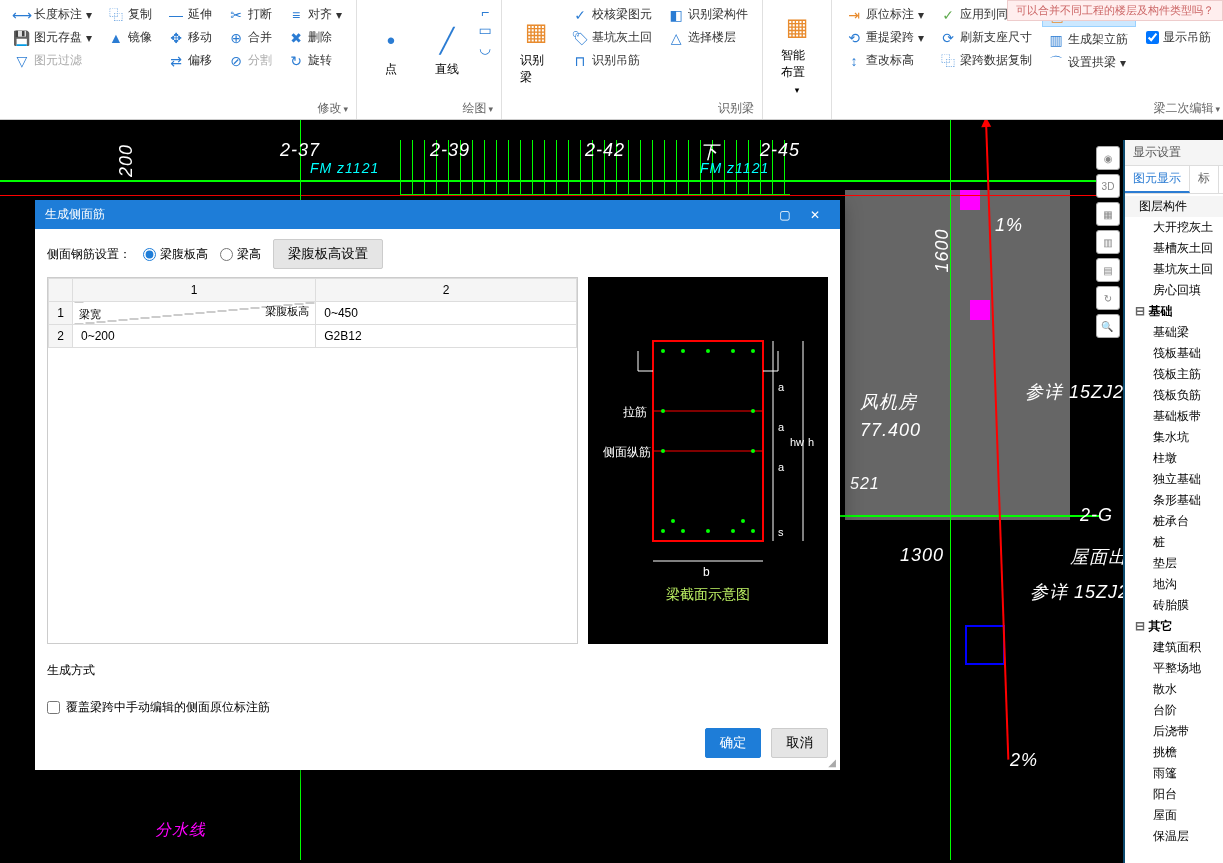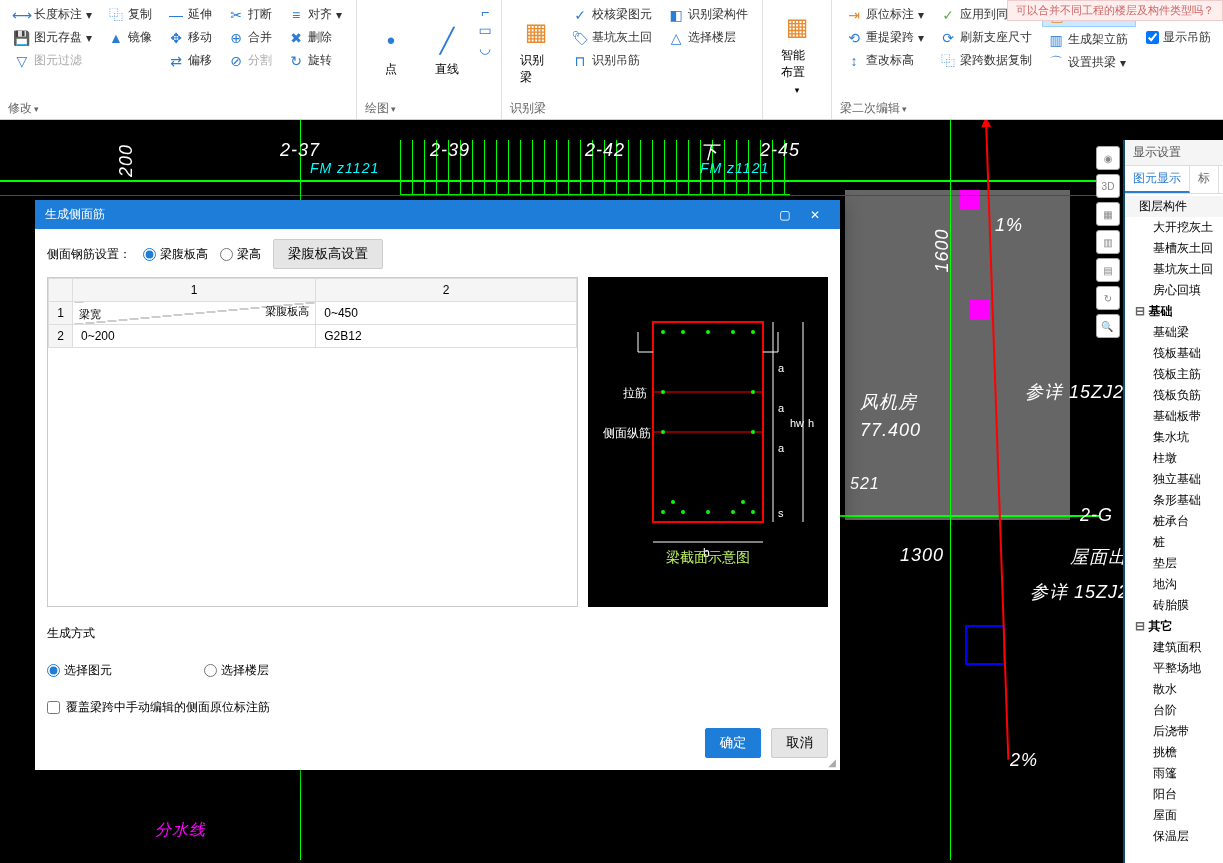--- a/index.html
+++ b/index.html
@@ -7,21 +7,21 @@
 
 
 .ribbon { background: #fff; border-bottom: 1px solid #ccc; height: 120px; display: flex; font-size: 12px; }
 .ribbon-group { border-right: 1px solid #e0e0e0; padding: 4px 8px 2px; display: flex; flex-direction: column; }
 .ribbon-group-body { flex: 1; display: flex; gap: 4px; }
 .ribbon-col { display: flex; flex-direction: column; gap: 2px; }
 .ribbon-btn { display: flex; align-items: center; gap: 4px; padding: 2px 6px; white-space: nowrap; cursor: pointer; color: #333; }
 .ribbon-btn.disabled { color: #aaa; }
 .ribbon-btn.highlighted { background: #cce8ff; border: 1px solid #99d1ff; }
 .ribbon-big { display: flex; flex-direction: column; align-items: center; justify-content: center; padding: 6px 10px; gap: 4px; }
-.ribbon-group-title { text-align: left; color: #666; font-size: 12px; padding-top: 2px; }
+.ribbon-group-title { text-align: right; color: #666; font-size: 12px; padding-top: 2px; }
 .ribbon-group-title .drop { font-size: 9px; margin-left: 2px; }
 .icon { width: 16px; height: 16px; display: inline-flex; align-items: center; justify-content: center; font-size: 14px; color: #2b7cd3; }
 .icon.large { width: 32px; height: 32px; font-size: 24px; }
 .icon.orange { color: #e88b2e; }
 .icon.green { color: #5faa4e; }
 
 
 .canvas { position: absolute; top: 120px; left: 0; right: 0; bottom: 0; background: #000; overflow: hidden; font-family: "SimSun", serif; }
 .cad-text { position: absolute; color: #fff; font-style: italic; font-size: 18px; letter-spacing: 1px; }
 .cad-text.cyan { color: #0ff; }
@@ -434,30 +434,20 @@
             <text x="210" y="135" fill="#fff" font-size="11">h</text>
           <line x1="55" y1="250" x2="165" y2="250" stroke="#fff"></line>
             <text x="105" y="265" fill="#fff" font-size="12">b</text>
         </svg>
         <div class="dlg-preview-caption">梁截面示意图</div>
       </div>
     </div>
   </div>
   <div class="dlg-footer">
     <div>生成方式</div>
-    <div class="dlg-row">
-      <label class="radio-item">
-          <input type="radio" name="gm" checked="" style="">
-          <span>选择图元</span>
-        </label>
-      <label class="radio-item" style="margin-left:80px">
-          <input type="radio" name="gm" style="">
-          <span>选择楼层</span>
-        </label>
-    </div>
     <label class="checkbox-item">
         <input type="checkbox" style="">
         <span>覆盖梁跨中手动编辑的侧面原位标注筋</span>
       </label>
   </div>
   <div class="dlg-final">
     <button class="btn primary">确定</button>
     <button class="btn">取消</button>
   </div>
   <div class="resize-grip">◢</div>

